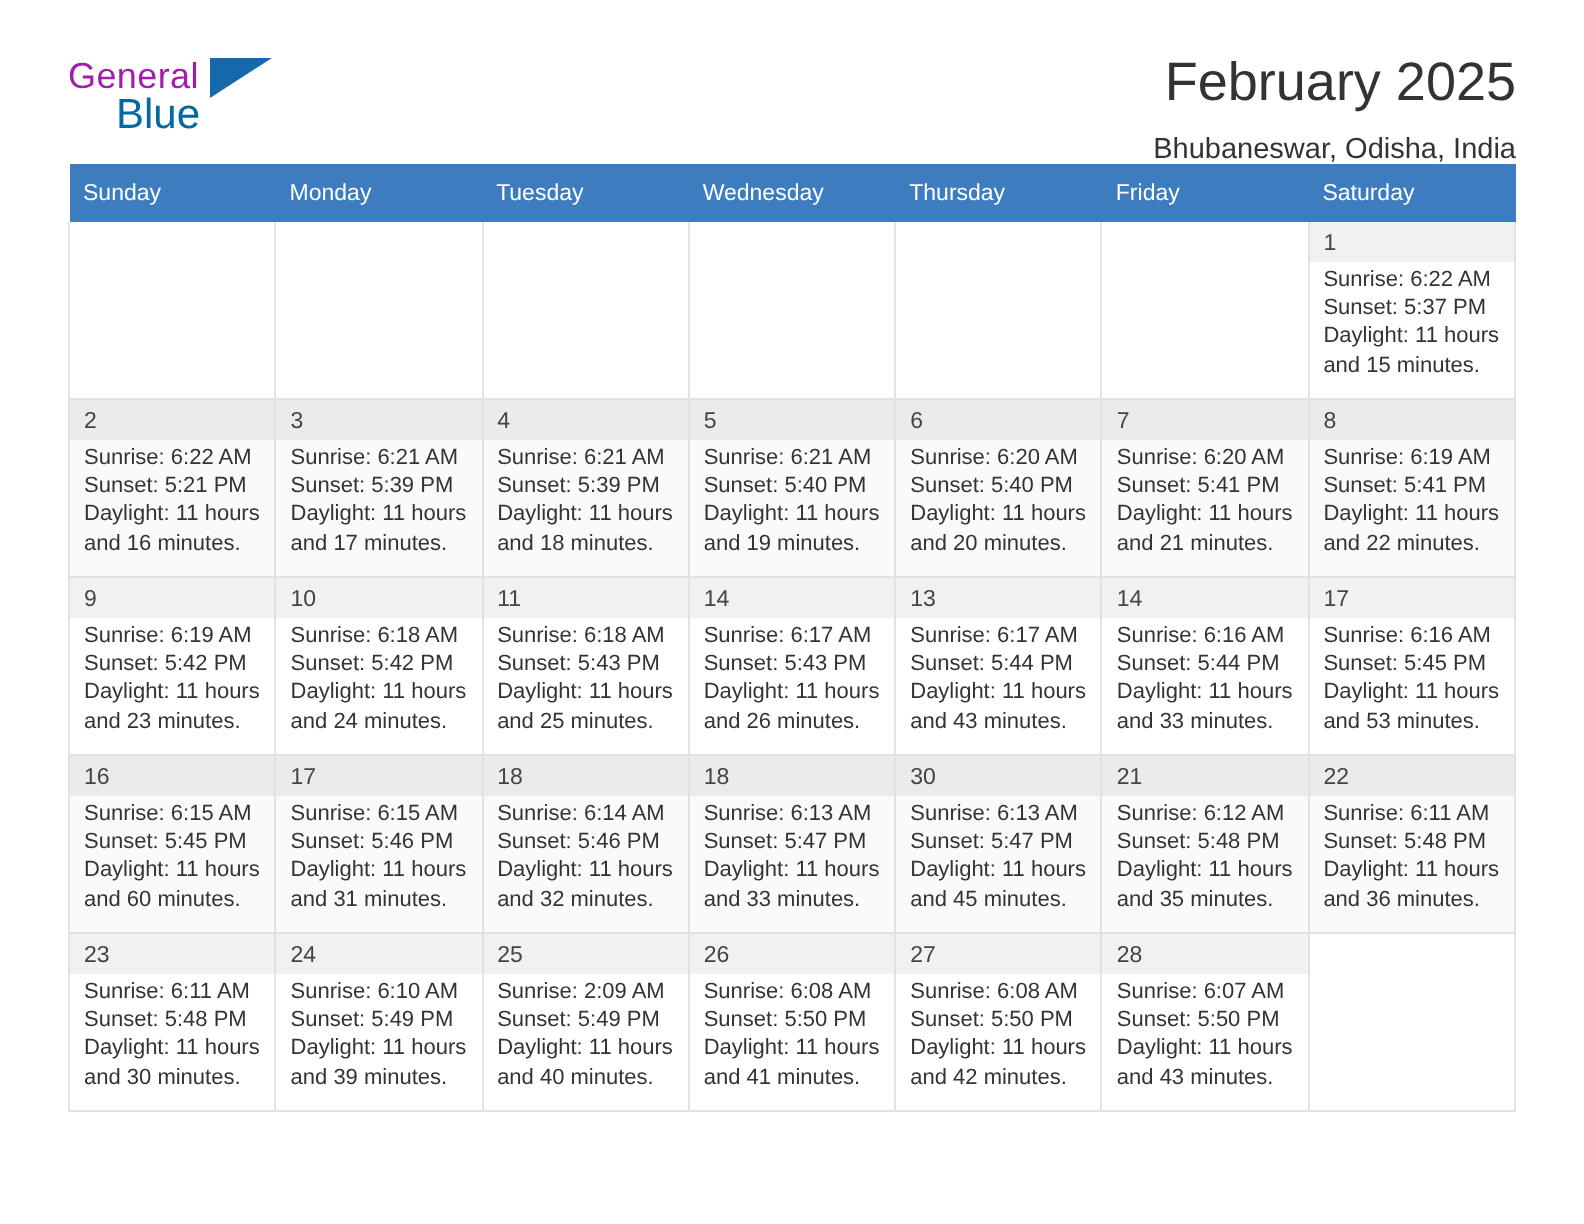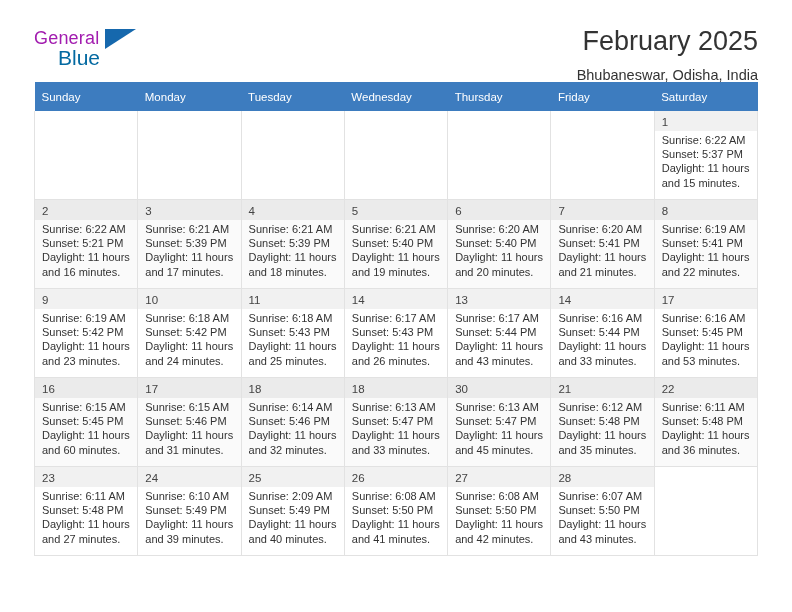--- a/index.html
+++ b/index.html
@@ -396,21 +396,21 @@
         </td>
       </tr>
 
       <tr>
         <td>
           <div class="daynum">23</div>
           <div class="info">
             <div>Sunrise: 6:11 AM</div>
             <div>Sunset: 5:48 PM</div>
             <div>Daylight: 11 hours</div>
-            <div>and 27 minutes.</div>
+            <div>and 30 minutes.</div>
           </div>
         </td>
         <td>
           <div class="daynum">24</div>
           <div class="info">
             <div>Sunrise: 6:10 AM</div>
             <div>Sunset: 5:49 PM</div>
             <div>Daylight: 11 hours</div>
             <div>and 39 minutes.</div>
           </div>

